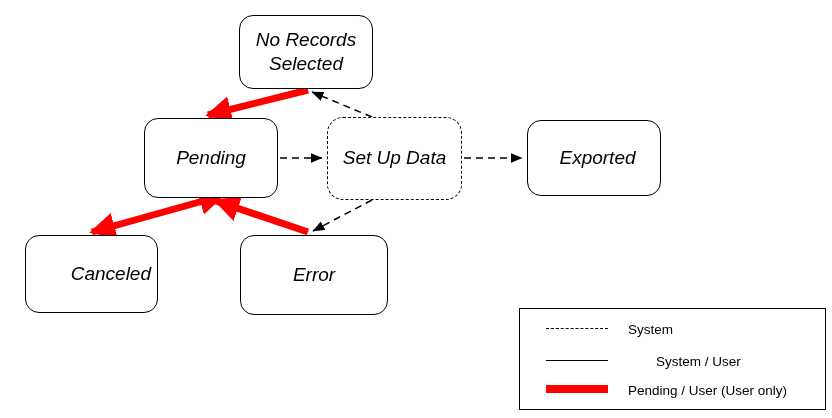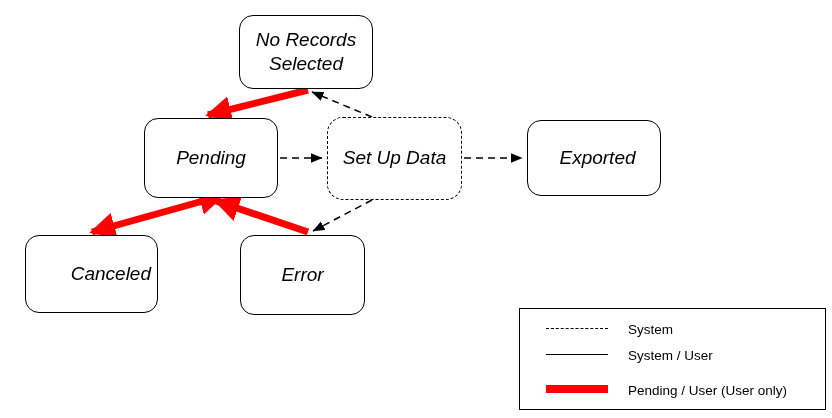--- a/index.html
+++ b/index.html
@@ -67,21 +67,21 @@
   }
   .legend-row {
     position: absolute;
     left: 0;
     width: 100%;
     height: 26px;
     display: flex;
     align-items: flex-start;
   }
   .legend-row.r0 { top: 13px; }
-  .legend-row.r1 { top: 39px; }
+  .legend-row.r1 { top: 45px; gap: 28px; }
   .legend-row.r2 { top: 74px; }
   .swatch {
     position: relative;
     width: 62px;
     height: 12px;
     margin-left: 26px;
     margin-right: 20px;
     flex: 0 0 auto;
   }
   .swatch .ln {
@@ -156,21 +156,21 @@
   </div>
 
   <div class="node" style="left:527px; top:120px; width:134px; height:76px;padding-left:7px;">
     <span class="node-label">Exported</span>
   </div>
 
   <div class="node" style="left:25px; top:235px; width:133px; height:78px;justify-content:flex-end;">
     <span class="node-label">Canceled</span>
   </div>
 
-  <div class="node" style="left:240px; top:235px; width:125px; height:80px;">
+  <div class="node" style="left:240px; top:235px; width:148px; height:80px;">
     <span class="node-label">Error</span>
   </div>
 
   <div id="legend">
     <div class="legend-row r0">
       <span class="swatch dashed">
           <span class="ln"></span>
         </span>
       <span class="legend-text">System</span>
     </div>

